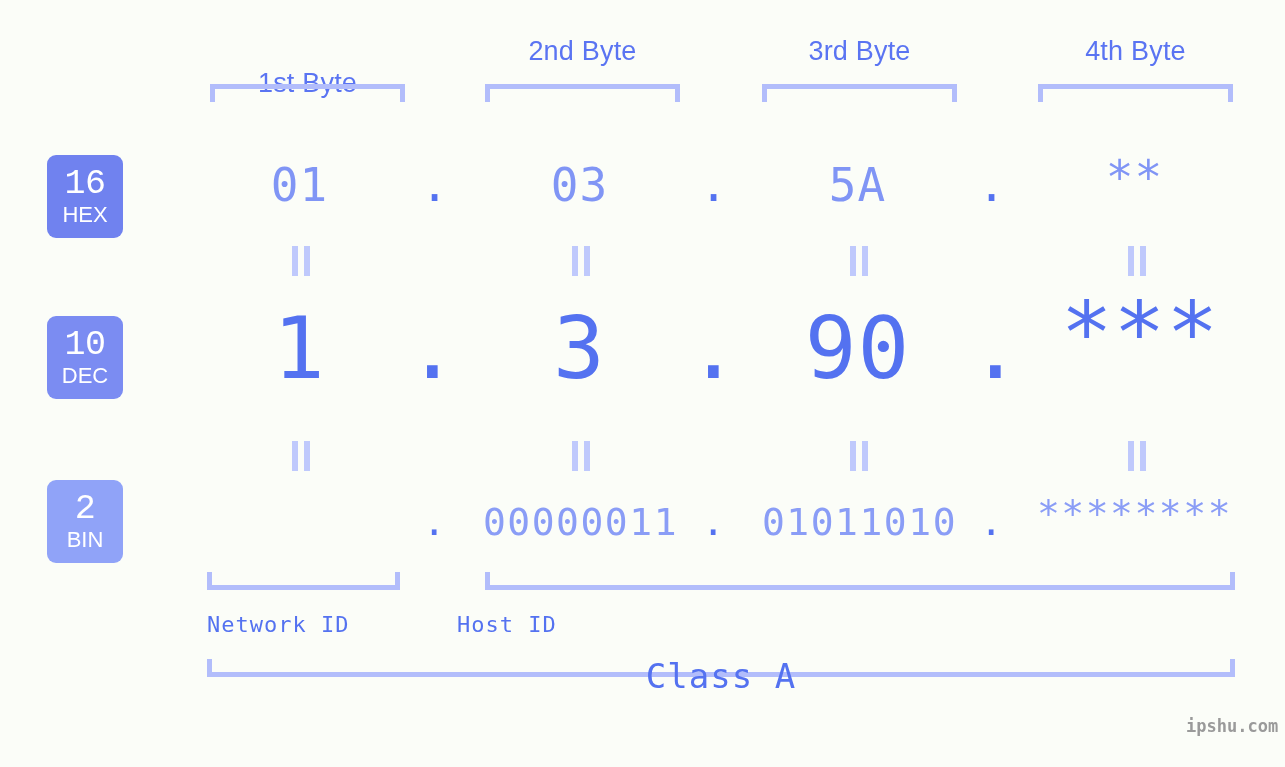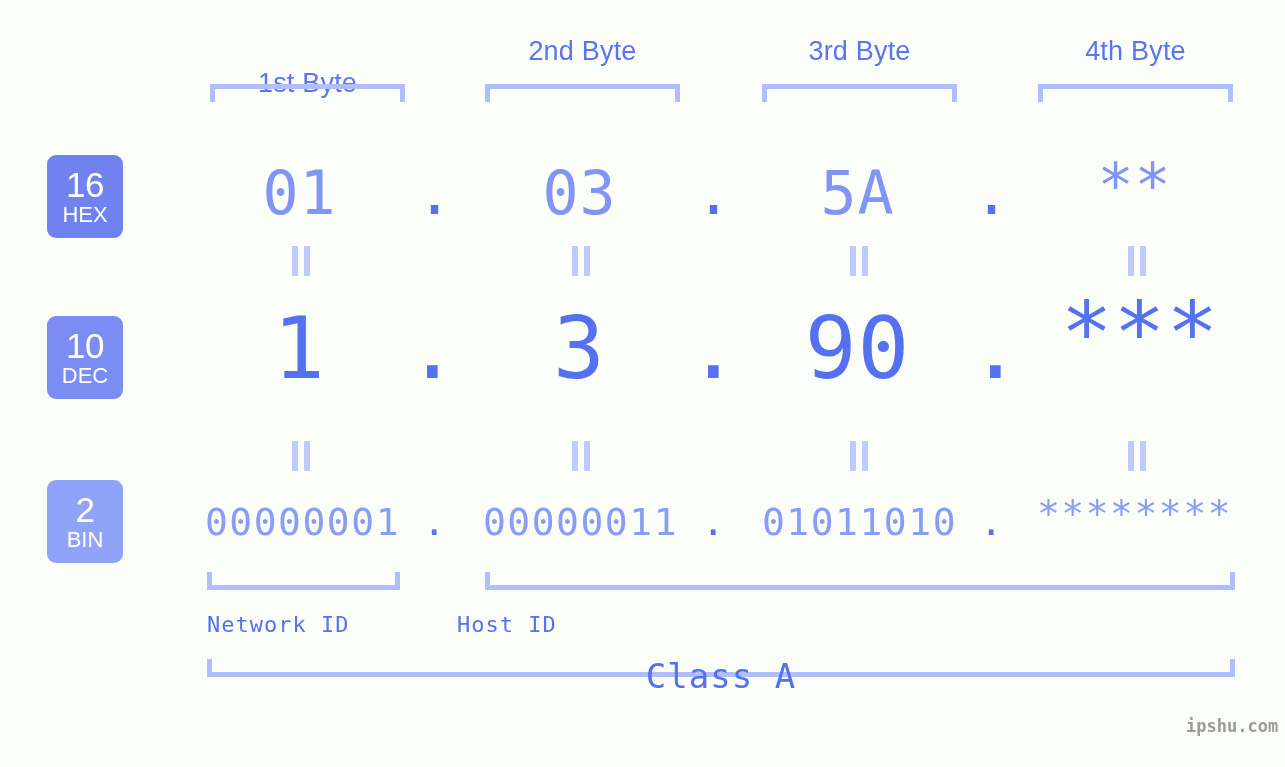--- a/index.html
+++ b/index.html
@@ -60,33 +60,34 @@
     align-items: center;
     justify-content: center;
     font-family: "Liberation Sans", sans-serif;
     line-height: 1;
   }
   .badge .num {
     font-size: 35px;
     font-weight: 400;
     letter-spacing: -0.5px;
     margin-bottom: 2px;
+    font-family: Liberation Mono, monospace;
   }
   .badge .abbr {
     font-size: 22px;
     font-weight: 400;
     letter-spacing: 0px;
   }
   .badge-hex { background: #7082ef; }
   .badge-dec { background: #7b8cf2; }
   .badge-bin { background: #90a3f8; }
 
   
   .row-hex {
-    font-size: 60px;
+    font-size: 46px;
     color: #8095f5;
     letter-spacing: 1px;
     white-space: nowrap;
   }
   .row-dec {
     font-size: 86px;
     color: #5472f0;
     letter-spacing: 1px;
     white-space: nowrap;
     line-height: 1;
@@ -214,21 +215,20 @@
   <div class="eq" style="left:1126px; top:441px;">
       <i></i>
       <i></i>
     </div>
 
   <div class="abs badge badge-bin" style="left:47px; top:480px;">
     <span class="num">2</span>
     <span class="abbr">BIN</span>
   </div>
 
-  <div class="cell row-bin" style="left:200px; top:500px; width:205px;">00000001</div>
   <div class="cell row-bin dot-bin" style="left:405px; top:500px; width:60px;">.</div>
   <div class="cell row-bin" style="left:478px; top:500px; width:205px;">00000011</div>
   <div class="cell row-bin dot-bin" style="left:684px; top:500px; width:60px;">.</div>
   <div class="cell row-bin" style="left:757px; top:500px; width:205px;">01011010</div>
   <div class="cell row-bin dot-bin" style="left:962px; top:500px; width:60px;">.</div>
   <div class="cell row-bin" style="left:1032px; top:492px; width:205px;">********</div>
 
   <div class="abs bracket-up" style="left:207px; top:572px; width:193px;"></div>
   <div class="abs bracket-up" style="left:485px; top:572px; width:750px;"></div>
 

